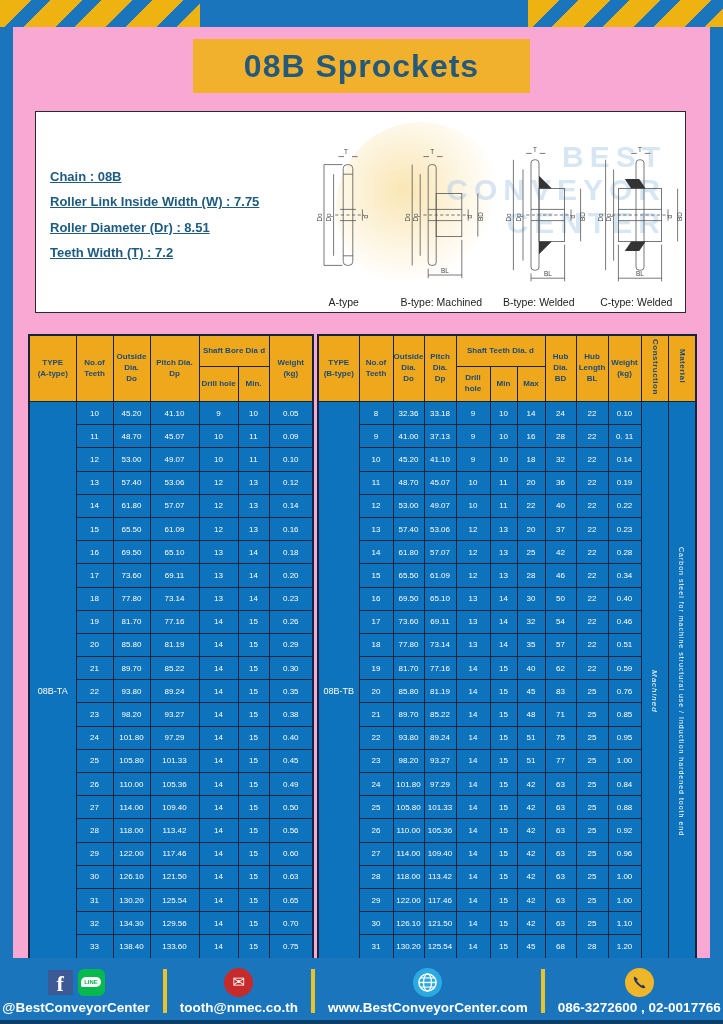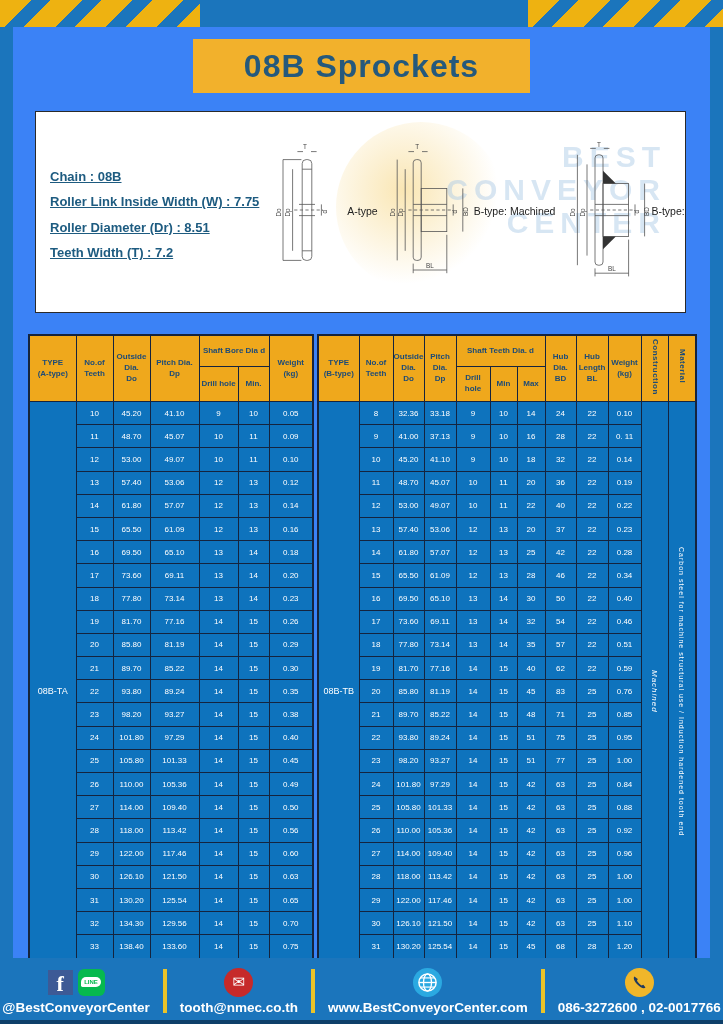--- a/index.html
+++ b/index.html
@@ -7,40 +7,40 @@
     position:relative;width:723px;height:1024px;margin:0 auto;
     background:#1b75bc;overflow:hidden;
     font-family:"Liberation Sans",sans-serif;
   }
   
   .stripes{position:absolute;top:0;height:27px;}
   .stripes.left{left:0;width:200px;
     background:repeating-linear-gradient(135deg,#eeb211 0 22px,transparent 22px 36px);}
   .stripes.right{right:0;width:195px;
     background:repeating-linear-gradient(135deg,#eeb211 0 22px,transparent 22px 36px);}
-  .white-area{position:absolute;left:13px;right:13px;top:27px;bottom:66px;background:#3b82f6;}
+  .white-area{position:absolute;left:13px;right:13px;top:27px;bottom:66px;background:#f9a8d4;}
 
   
   .banner{position:absolute;left:180px;top:12px;width:337px;height:54px;background:#f2b12c;}
   .banner .title{display:block;text-align:center;line-height:54px;font-size:32px;font-weight:bold;
     color:#25597c;letter-spacing:1px;}
 
   
   .diagram-box{position:absolute;left:22px;top:84px;width:649px;height:200px;
     border:1.5px solid #2a2a2a;background:#fff;display:flex;overflow:hidden;}
   .watermark{position:absolute;left:300px;top:28px;width:330px;text-align:right;
     color:#a8c8e6;opacity:.45;font-weight:bold;font-size:30px;letter-spacing:6px;line-height:1.1;
     pointer-events:none;z-index:0;}
   .wm-bird{position:absolute;left:300px;top:10px;width:170px;height:170px;border-radius:50%;
     background:radial-gradient(circle at 40% 40%, rgba(240,184,40,.35), rgba(240,184,40,0) 65%);
     z-index:0;pointer-events:none;}
   .specs{width:245px;padding:52px 0 0 14px;z-index:1;}
   .specs div{font-size:13px;font-weight:bold;color:#1d5b80;line-height:1.95;white-space:nowrap;text-decoration:underline;}
   .diagrams{flex:1;display:flex;z-index:1;}
-  .diag{flex:1;display:flex;flex-direction:row;align-items:center;justify-content:flex-end;padding-bottom:4px;}
+  .diag{flex:1;display:flex;flex-direction:column;align-items:center;justify-content:flex-end;padding-bottom:4px;}
   .diag svg{display:block;}
   .diag .dlabel{font-size:10.5px;color:#222;margin-top:2px;white-space:nowrap;}
   .diag svg text{font-size:8px;fill:#444;font-family:"Liberation Sans",sans-serif;}
   .diag svg line,.diag svg rect,.diag svg path{stroke:#555;stroke-width:1;fill:none;}
   .diag svg .fillet{fill:#333;stroke:none;}
 
   
   table.spec{position:absolute;border-collapse:collapse;table-layout:fixed;
     background:#0e73bd;border:2.5px solid #15243e;}
   table.spec th,table.spec td{border:1.6px solid #15243e;text-align:center;vertical-align:middle;

